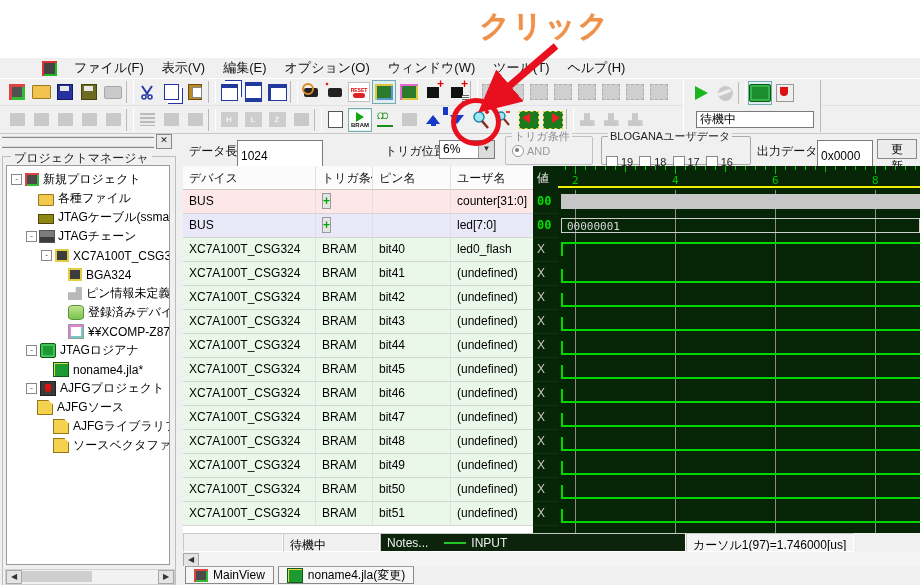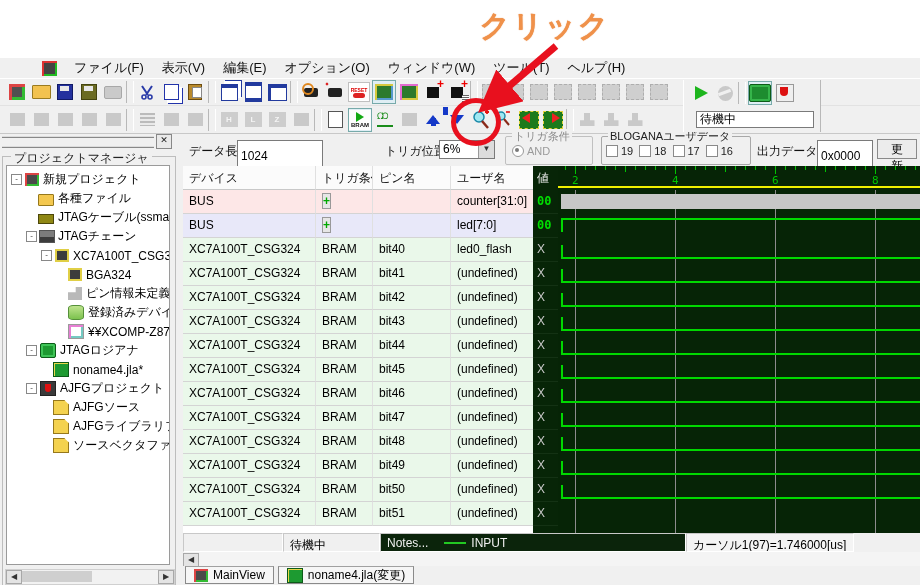--- a/index.html
+++ b/index.html
@@ -473,21 +473,21 @@
           <div class="tree-row" style="padding-left: 34px;">
             <span class="tspacer"></span>
             <span class="ti ti-jla-file"></span>
             <span class="tlabel">noname4.jla*</span>
           </div>
           <div class="tree-row" style="padding-left: 19px;">
             <span class="texp">-</span>
             <span class="ti ti-ajfg"></span>
             <span class="tlabel">AJFGプロジェクト</span>
           </div>
-          <div class="tree-row" style="padding-left: 34px;">
+          <div class="tree-row" style="padding-left: 18px;">
             <span class="tspacer"></span>
             <span class="ti ti-file-yellow"></span>
             <span class="tlabel">AJFGソース</span>
           </div>
           <div class="tree-row" style="padding-left: 34px;">
             <span class="tspacer"></span>
             <span class="ti ti-file-yellow"></span>
             <span class="tlabel">AJFGライブラリファイ</span>
           </div>
           <div class="tree-row" style="padding-left: 34px;">
@@ -520,21 +520,21 @@
         <span class="rdot on"></span>
         <span>AND</span>
       </span>
       <span class="radio" style="margin-top:8px;">
         <span class="rdot"></span>
         <span>OR</span>
       </span>
     </div>
     <div class="groupbox" style="left:418px;top:2px;width:148px;height:27px;border-color:#a8a8a8;color:#222;">
       <span class="gtitle">BLOGANAユーザデータ</span>
-      <span id="blogana-checks" style="display:inline-block;margin:8px 0 0 4px;"><span class="cb">
+      <span id="blogana-checks" style="display:inline-block;margin:19px 0 0 4px;"><span class="cb">
             <span class="cbbox"></span>
             <span>19</span>
           </span><span class="cb">
             <span class="cbbox"></span>
             <span>18</span>
           </span><span class="cb">
             <span class="cbbox"></span>
             <span>17</span>
           </span><span class="cb">
             <span class="cbbox"></span>
@@ -707,20 +707,23 @@
     <div class="yline"></div>
     <div class="wbody" id="wbody">
         <div class="gridv" style="left: 17px;"></div>
         <div class="gridv" style="left: 117px;"></div>
         <div class="gridv" style="left: 217px;"></div>
         <div class="gridv" style="left: 317px;"></div>
         <div class="wrow">
           <div class="sld"></div>
         </div>
         <div class="wrow">
+          <div class="frm">00000001</div>
+        </div>
+        <div class="wrow">
           <div class="hi"></div>
           <div class="tkd"></div>
         </div>
         <div class="wrow">
           <div class="lo"></div>
           <div class="tku"></div>
         </div>
         <div class="wrow">
           <div class="lo"></div>
           <div class="tku"></div>

